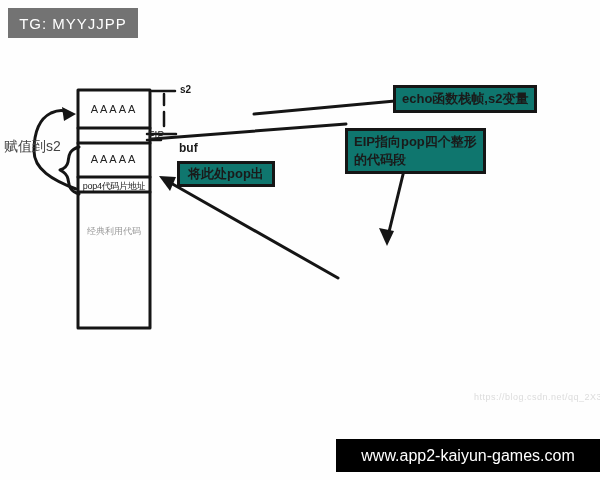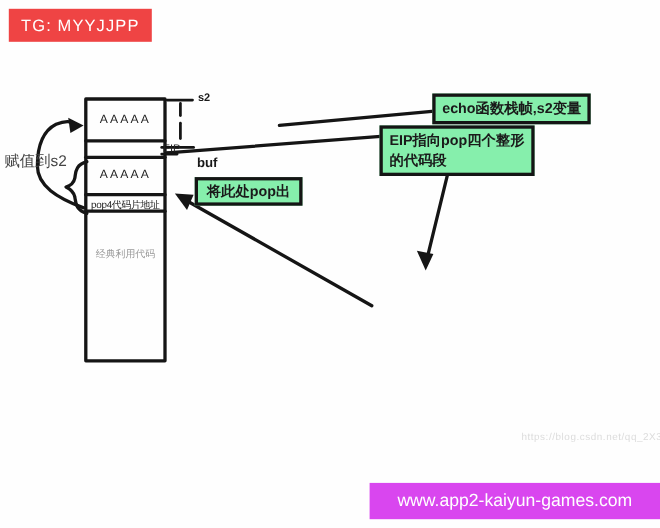--- a/index.html
+++ b/index.html
@@ -8,38 +8,38 @@
     background:#fefefe;
     font-family:"Liberation Sans","DejaVu Sans",sans-serif;
     color:#1a1a1a;
   }
   .abs{position:absolute;}
   #stage{width:600px;height:480px;position:relative;}
   svg.linework{position:absolute;left:0;top:0;z-index:1;}
   .txt{position:absolute;z-index:2;white-space:nowrap;}
   .badge{
     left:8px;top:8px;width:130px;height:30px;
-    background:#ef4444;color:#fff;
+    background:#737373;color:#fff;
     display:flex;align-items:center;justify-content:center;
     font-size:15px;letter-spacing:1px;z-index:3;
   }
   .footer-bar{
     left:336px;top:439px;width:264px;height:33px;
-    background:#d946ef;color:#fff;
+    background:#000000;color:#fff;
     display:flex;align-items:center;justify-content:center;
     font-size:16px;z-index:3;
   }
   .cell-label{width:72px;text-align:center;color:#222;}
   .cell-a{font-size:11px;letter-spacing:2px;}
   .cell-eip{font-size:10px;margin-left:42px;}
   .cell-pop4{font-size:9px;letter-spacing:-0.3px;}
   .cell-classic{font-size:9px;color:#999;margin-top:18px;}
   .lbl-bold{font-weight:bold;}
   .callout{
-    position:absolute;z-index:2;background:#86efac;
+    position:absolute;z-index:2;background:#0f766e;
     border:3px solid #151515;font-weight:bold;font-size:13px;
     padding:2px 6px;line-height:18px;white-space:nowrap;
   }
   .watermark{
     font-size:9px;color:#dcdcdc;letter-spacing:0.5px;
     filter:blur(0.4px);z-index:1;margin-left:16px;
   }
 </style>
 </head>
 <body>
@@ -101,21 +101,21 @@
   <div class="txt" style="left:4px;top:138px;font-size:14px;color:#444">赋值到s2</div>
 
   <div class="callout" style="left:177px;top:161px;padding:1px 8px">
     <span>将此处pop出</span>
   </div>
 
   <div class="callout" style="left:393px;top:85px">
     <span>echo函数栈帧,s2变量</span>
   </div>
 
-  <div class="callout" style="left:345px;top:114px">
+  <div class="callout" style="left:345px;top:128px">
     <div>EIP指向pop四个整形</div>
     <div>的代码段</div>
   </div>
 
 
   <div class="txt watermark" style="left:458px;top:392px">https://blog.csdn.net/qq_2X3</div>
 
   <div class="abs footer-bar">
     <span>www.app2-kaiyun-games.com</span>
   </div>

